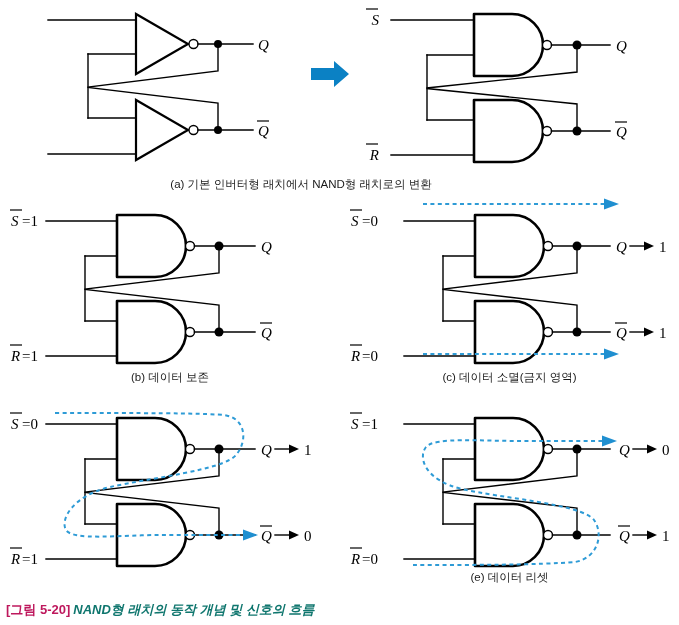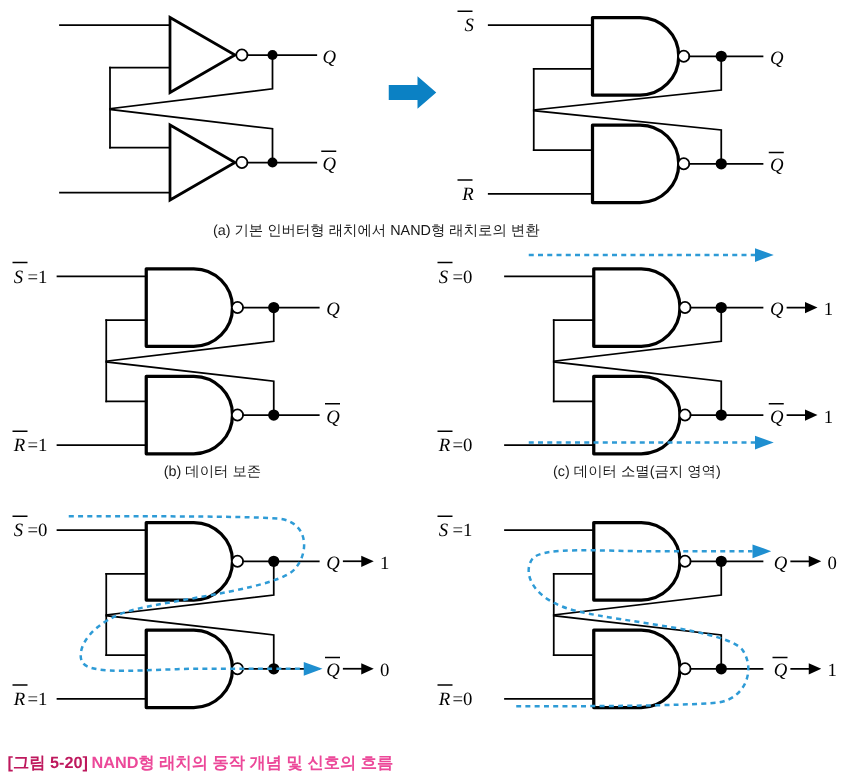--- a/index.html
+++ b/index.html
@@ -99,22 +99,23 @@
     font-family: "Liberation Sans", sans-serif;
     font-size: 13px;
     font-weight: bold;
     color: #111111;
     white-space: nowrap;
   }
   #figure-caption .num {
     color: #be185d;
   }
   #figure-caption .txt {
-    color: #ec4899;
+    color: #0f766e;
     margin-left: 3px;
+    font-style: italic;
   }
 </style>
 </head>
 <body>
 
 <div id="figure-root">
 
   <svg class="fig" width="679" height="625" viewBox="0 0 679 625">
 
     <defs>
@@ -382,18 +383,19 @@
       <path class="wire" d="M633,535 L651,535"></path>
       <path class="dot" d="M647,530.5 L657,535 L647,539.5 Z"></path>
       <text class="lblval" x="662" y="541">1</text>
     </g>
 
   </svg>
 
   <div class="subcap" id="cap-a">(a) 기본 인버터형 래치에서 NAND형 래치로의 변환</div>
   <div class="subcap" id="cap-c">(c) 데이터 소멸(금지 영역)</div>
   <div class="subcap" id="cap-b">(b) 데이터 보존</div>
+  <div class="subcap" id="cap-e">(e) 데이터 리셋</div>
 
   <div id="figure-caption">
     <span class="num">[그림 5-20]</span><span class="txt">NAND형 래치의 동작 개념 및 신호의 흐름</span>
   </div>
 
 </div>
 
 </body></html>

